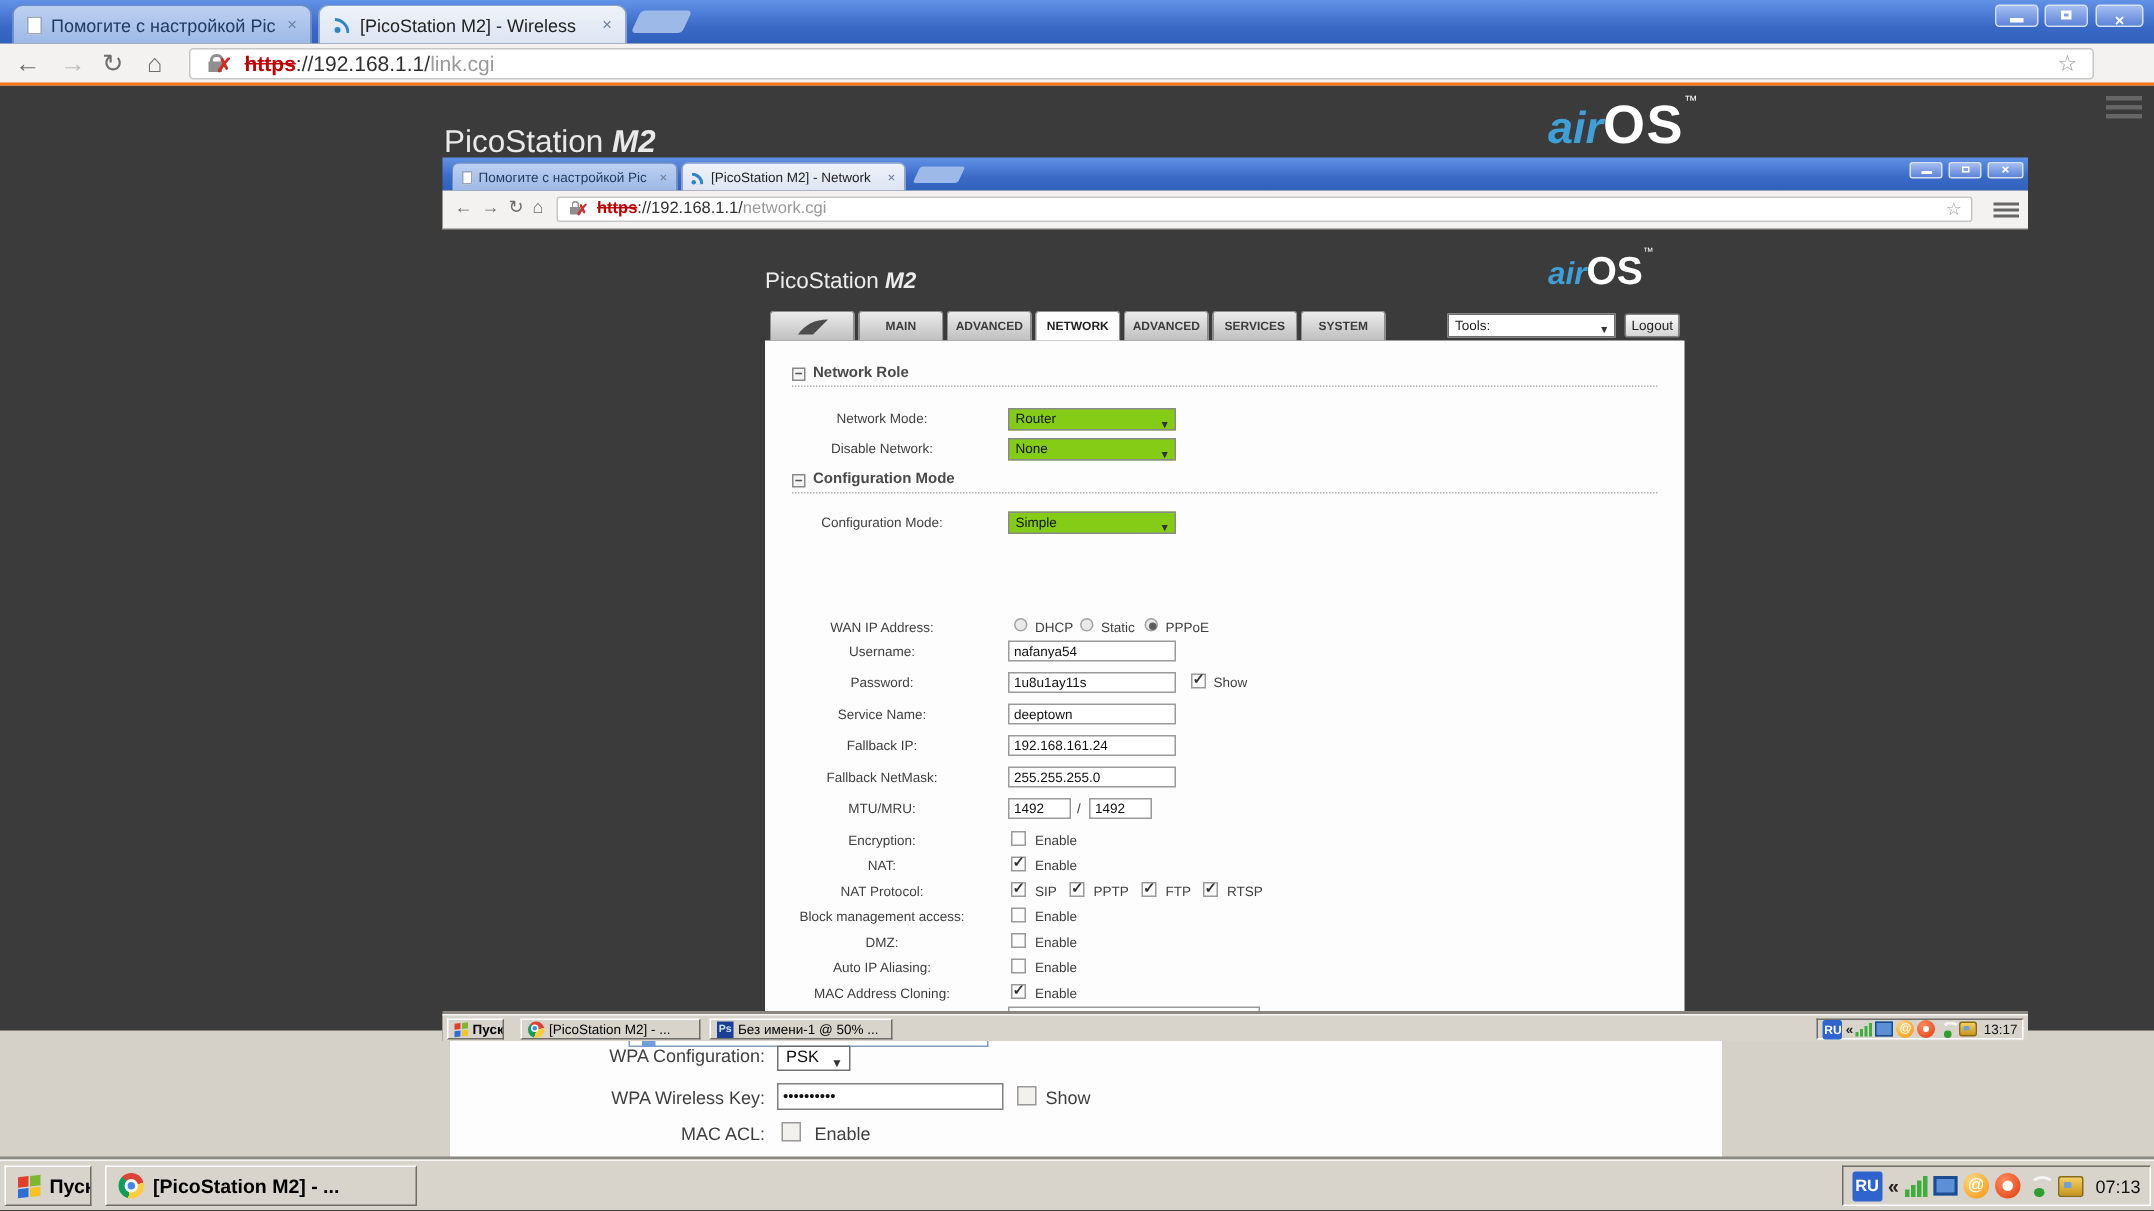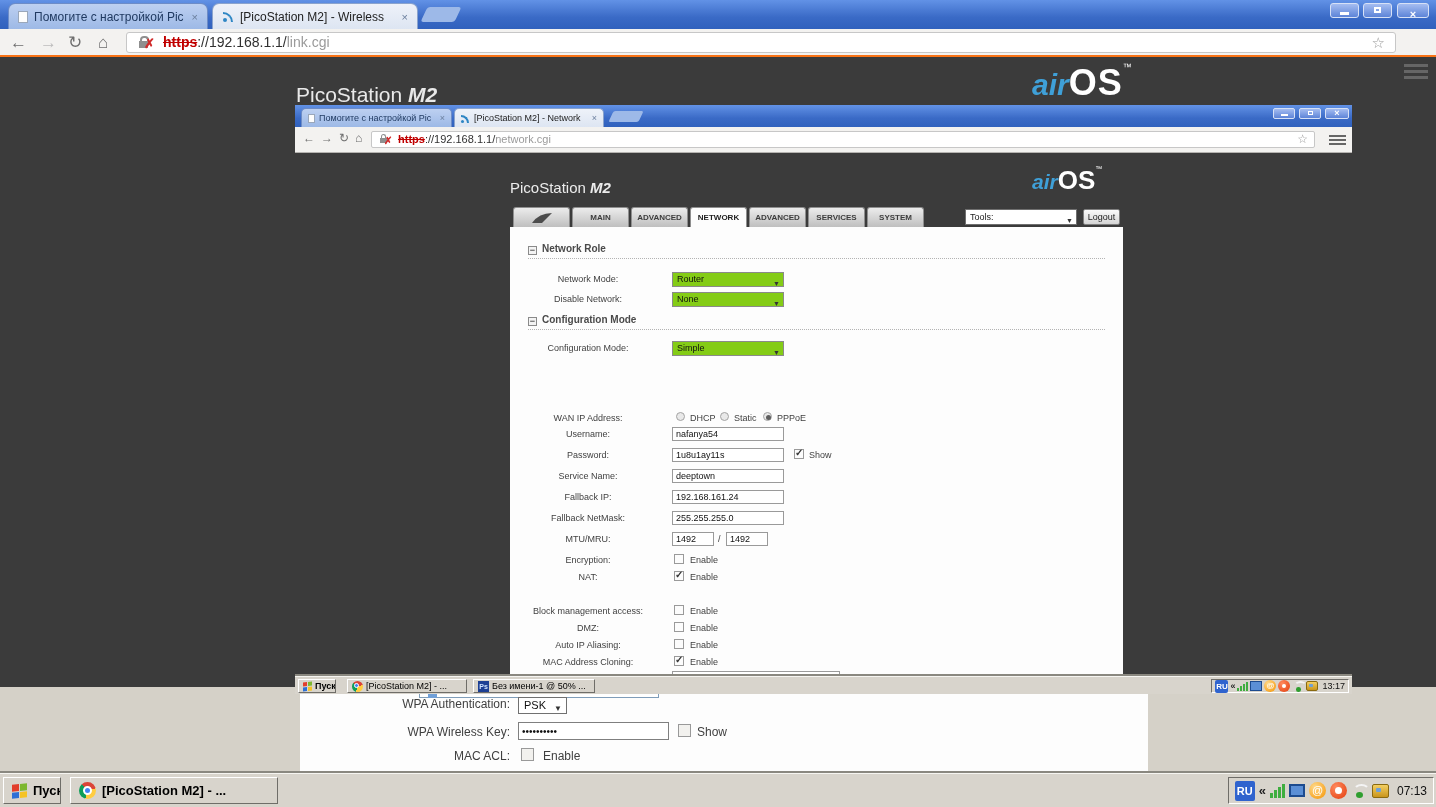--- a/index.html
+++ b/index.html
@@ -265,21 +265,21 @@
     <span class="air">air</span><span class="os">OS</span><span class="tm">™</span>
   </div>
 
   <div class="olower">
     <div class="ocard">
       <div class="opartial">
           <i></i>
         </div>
 
       <div class="abs" style="left:0;top:10px;width:100%;height:18px">
-        <span class="olbl">WPA Authentication:</span>
+        <span class="olbl">WPA Configuration:</span>
         <span class="osel"><span>PSK</span><span class="arr"></span></span>
       </div>
 
       <div class="abs" style="left:0;top:35px;width:100%;height:20px">
         <span class="olbl" style="top:3px">WPA Wireless Key:</span>
         <input class="oinp" readonly="" value="••••••••••" style="">
         <span class="ocb" style="left:378px;top:2px"></span>
         <span class="otext" style="left:397px;top:3px">Show</span>
       </div>
 
@@ -417,20 +417,31 @@
 
         <div class="irow" style="top:326px">
           <span class="ilbl">Encryption:</span>
           <span class="icb" style="left:164px"></span>
           <span class="optl" style="left:180px">Enable</span>
         </div>
         <div class="irow" style="top:343px">
           <span class="ilbl">NAT:</span>
           <span class="icb on" style="left:164px"></span>
           <span class="optl" style="left:180px">Enable</span>
+        </div>
+        <div class="irow" style="top:360px">
+          <span class="ilbl">NAT Protocol:</span>
+          <span class="icb on" style="left:164px"></span>
+          <span class="optl" style="left:180px">SIP</span>
+          <span class="icb on" style="left:203px"></span>
+          <span class="optl" style="left:219px">PPTP</span>
+          <span class="icb on" style="left:251px"></span>
+          <span class="optl" style="left:267px">FTP</span>
+          <span class="icb on" style="left:292px"></span>
+          <span class="optl" style="left:308px">RTSP</span>
         </div>
         <div class="irow" style="top:377px">
           <span class="ilbl">Block management access:</span>
           <span class="icb" style="left:164px"></span>
           <span class="optl" style="left:180px">Enable</span>
         </div>
         <div class="irow" style="top:394px">
           <span class="ilbl">DMZ:</span>
           <span class="icb" style="left:164px"></span>
           <span class="optl" style="left:180px">Enable</span>

